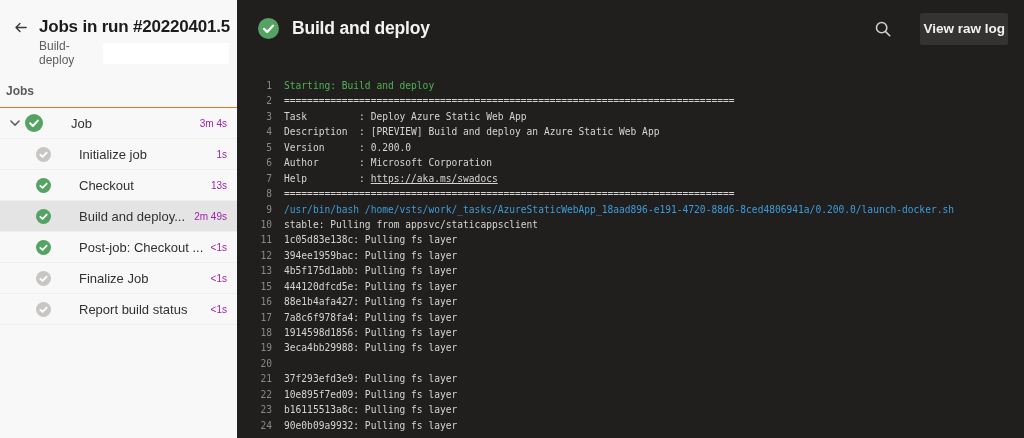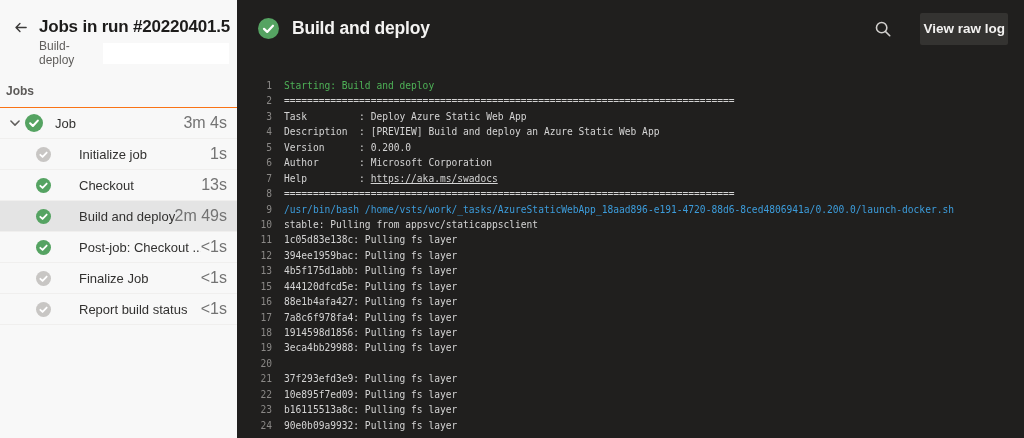--- a/index.html
+++ b/index.html
@@ -28,23 +28,23 @@
   .jobs-list{display:flex;flex-direction:column}
   .job-row{display:flex;align-items:center;height:31px;padding-right:10px;border-bottom:1px solid #f0efee;cursor:pointer;background:transparent}
   .job-row.selected{background:var(--selected-row)}
   .chev{width:14px;height:14px;margin-left:8px;flex:none;display:inline-flex}
   .ind{width:36px;flex:none}
   .st{flex:none;display:block}
   .st.ok circle{fill:var(--green)}
   .st.na circle{fill:var(--gray-status)}
   .lvl0 .st{width:18px;height:18px;margin-left:3px}
   .lvl1 .st{width:15px;height:15px}
-  .jlabel{margin-left:12px;font-size:13px;color:#323130;white-space:nowrap;overflow:hidden}
+  .jlabel{margin-left:28px;font-size:13px;color:#323130;white-space:nowrap;overflow:hidden}
   .lvl1 .jlabel{margin-left:28px}
-  .jdur{margin-left:auto;font-size:16px;color:#737373;white-space:nowrap}
+  .jdur{margin-left:auto;font-size:10px;color:#a21caf;white-space:nowrap}
 
   
   .logpane{flex:1;min-width:0;background:var(--log-bg);display:flex;flex-direction:column}
   .log-head{display:flex;align-items:center;height:57px;padding:0 16px 0 21px;flex:none}
   .log-status{width:21px;height:21px;flex:none}
   h2{font-size:17.5px;color:#f3f2f1;margin:0 0 0 13px;font-weight:700;letter-spacing:-.2px;white-space:nowrap}
   .spacer{flex:1}
   .iconbtn{background:none;border:none;width:22px;height:22px;padding:1px;margin:0;cursor:pointer;display:inline-flex;align-items:center;justify-content:center}
   .rawbtn{margin-left:26px;height:32px;padding:0 3px;background:#343331;color:#f3f2f1;border:none;border-radius:2px;font-size:13.5px;font-weight:600;font-family:inherit;cursor:pointer;white-space:nowrap}
   .log-body{padding:21px 0 0 13px;font-family:"DejaVu Sans Mono",monospace;font-size:9.6px;overflow:hidden;flex:1}

